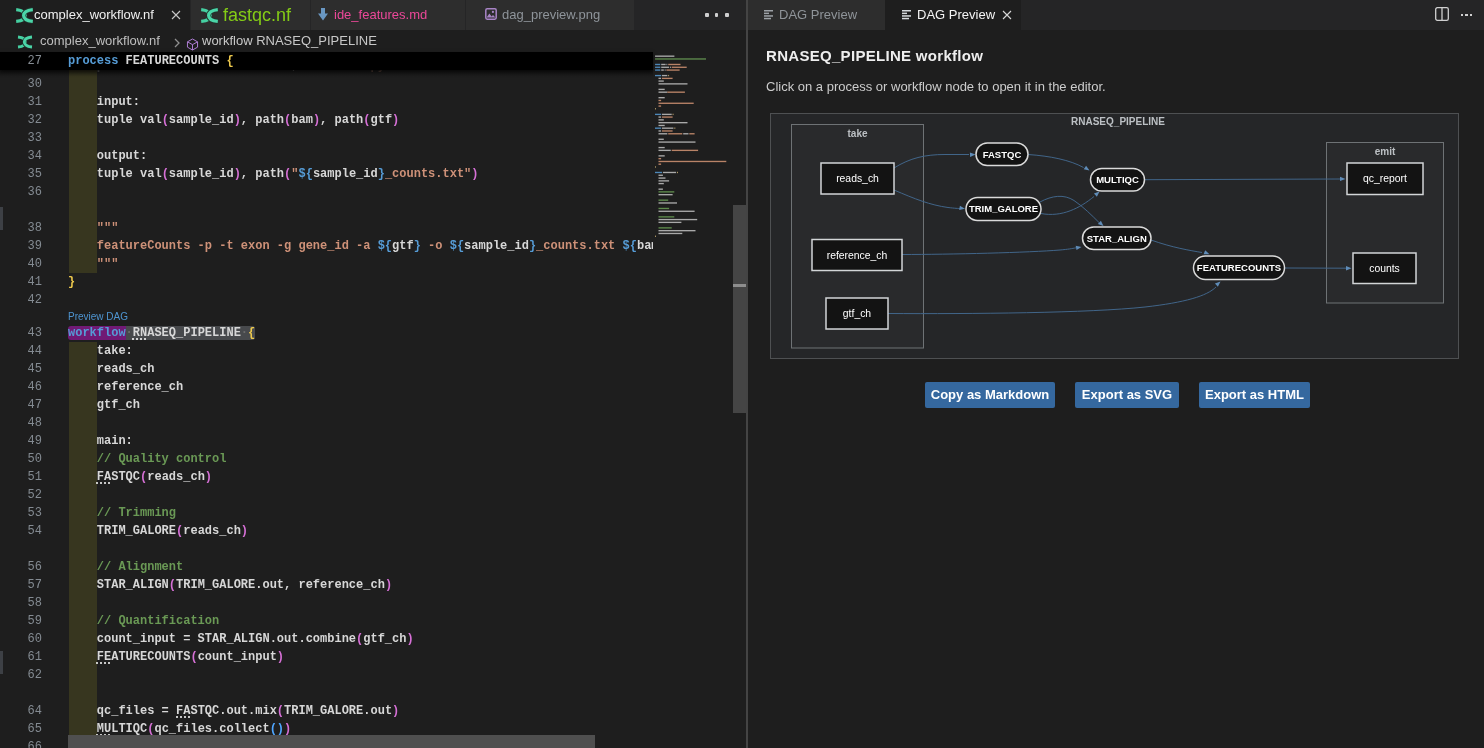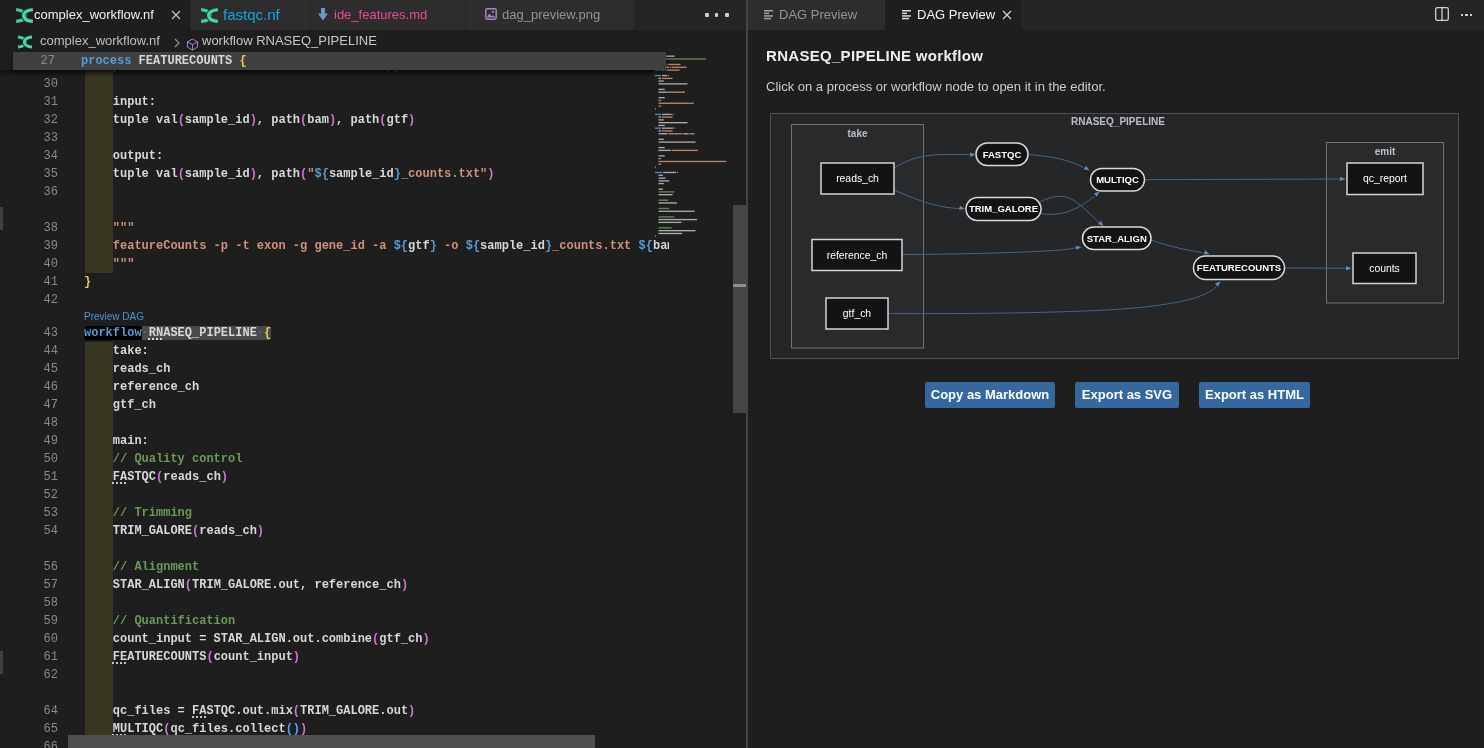--- a/index.html
+++ b/index.html
@@ -6,36 +6,36 @@
   font-family:"Liberation Sans",sans-serif; }
 .abs { position:absolute; }
 #stage { position:relative; width:1484px; height:748px;padding-left:12px; }
 
 
 #ltabs { position:absolute; left:0; top:0; width:746px; height:30px; background:#252526; }
 .tab { position:absolute; top:0; height:30px; background:#2d2d2d; }
 #bread { position:absolute; left:0; top:30px; width:746px; height:22px; background:#1e1e1e; }
 .bc { position:absolute; top:30px; line-height:22px; font-size:13px; color:#bfbfbf; white-space:nowrap; }
 #editor { position:absolute; left:0; top:52px; width:746px; height:696px; background:#1e1e1e; }
-#cliparea { position:absolute; left:16px; top:0; width:653px; height:696px; overflow:hidden; }
+#cliparea { position:absolute; left:0; top:0; width:653px; height:696px; overflow:hidden; }
 .band { position:absolute; left:69px; width:28px; background:#37361f; }
 .row { position:absolute; left:0; height:18px; width:653px; font-family:"Liberation Mono",monospace;
   font-size:12px; line-height:18px; font-weight:700; white-space:pre; }
 .row .num { position:absolute; left:0; top:0; width:42px; text-align:right; color:#848b92; font-weight:400; }
 .row .cl { position:absolute; left:68px; top:0; }
 .dim { opacity:0.4; }
 .k { color:#569cd6; } .w { color:#d7d7d7; } .y { color:#edc94d; } .p { color:#d670d6; }
 .b { color:#4fa6ff; } .s { color:#ce9178; } .i { color:#569cd6; } .g { color:#6a9955; }
 .ws { color:#6b6b6b; }
 .sq { text-decoration:underline dotted 1.7px rgba(255,255,255,0.75); text-underline-offset:2px; }
-.selA { background:#000000; border-radius:3px 0 0 3px; }
+.selA { background:#701a75; border-radius:3px 0 0 3px; }
 .selB { background:#47494c; border-radius:0 3px 3px 0; }
 .codelens { position:absolute; left:68px; top:257px; height:15px; line-height:15px;
   font-size:10px; color:#4e94d0; font-family:"Liberation Sans",sans-serif; }
-#sticky { position:absolute; left:13px; top:0; width:653px; height:18px; background:#404040;
+#sticky { position:absolute; left:0; top:0; width:653px; height:18px; background:#000000;
   box-shadow:0 2px 4px rgba(0,0,0,0.55); }
 #sticky .num { position:absolute; left:0; width:42px; text-align:right; color:#848b92;
   font:400 12px "Liberation Mono",monospace; line-height:18px; }
 #sticky .cl { position:absolute; left:68px; font:700 12px "Liberation Mono",monospace; line-height:18px; white-space:pre; }
 #hscroll { position:absolute; left:68px; top:683px; width:527px; height:13px; background:#4f4f4f; }
 #vscroll { position:absolute; left:733px; top:153px; width:13px; height:208px; background:#454545; }
 #vmark { position:absolute; left:733px; top:232px; width:13px; height:3px; background:#8e8e8e; }
 .gmark { position:absolute; left:0; width:2.5px; height:23px; background:#3d4045; }
 #divider { position:absolute; left:746px; top:0; width:2px; height:748px; background:#444; }
 
@@ -67,21 +67,21 @@
     </svg>
 <span class="abs lblx" style="left:34px;top:0;line-height:30px;font-size:13px;color:#f0f0f0">complex_workflow.nf</span>
 <svg class="abs" style="left:171px;top:10px" width="10" height="10" viewBox="0 0 10 10">
       <path d="M1 1 L9 9 M9 1 L1 9" stroke="#c8c8c8" stroke-width="1.1"></path>
     </svg>
 <svg class="abs" style="left:200px;top:5.5px" width="19" height="19" viewBox="0 0 16 16">
       <path d="M1 3 C6.8 3.6, 8.7 5.5, 8.7 8 C8.7 10.5, 6.8 12.4, 1 13" fill="none" stroke="#45cfa1" stroke-width="2.8"></path>
       <path d="M15 3 C9.2 3.6, 7.3 5.5, 7.3 8 C7.3 10.5, 9.2 12.4, 15 13" fill="none" stroke="#20302a" stroke-width="4.2"></path>
       <path d="M15 3 C9.2 3.6, 7.3 5.5, 7.3 8 C7.3 10.5, 9.2 12.4, 15 13" fill="none" stroke="#4bd5a8" stroke-width="2.8"></path>
     </svg>
-<span class="abs" style="left:223px;top:0;line-height:30px;font-size:15px;color:#0ea5e9">fastqc.nf</span>
+<span class="abs" style="left:223px;top:0;line-height:30px;font-size:18px;color:#84cc16">fastqc.nf</span>
 <svg class="abs" style="left:318px;top:8px" width="10" height="13" viewBox="0 0 10 13">
       <path d="M3 0 h4 v5.5 h3 L5 12.5 L0 5.5 h3 Z" fill="#6997c2"></path>
     </svg>
 <span class="abs" style="left:334px;top:0;line-height:30px;font-size:13px;color:#ec4899">ide_features.md</span>
 <svg class="abs" style="left:484.5px;top:7.5px" width="12" height="12" viewBox="0 0 12 12">
       <rect x="0.8" y="0.8" width="10.4" height="10.4" rx="1.4" fill="none" stroke="#a884c6" stroke-width="1.5"></rect>
       <circle cx="7.9" cy="3.9" r="1.1" fill="#a884c6"></circle>
       <path d="M1.6 9.4 L4.4 5.6 L6.6 8.4 L8 6.9 L10.4 9.4 Z" fill="#a884c6"></path>
     </svg>
 <span class="abs" style="left:502px;top:0;line-height:30px;font-size:13px;color:#8e949a">dag_preview.png</span>

